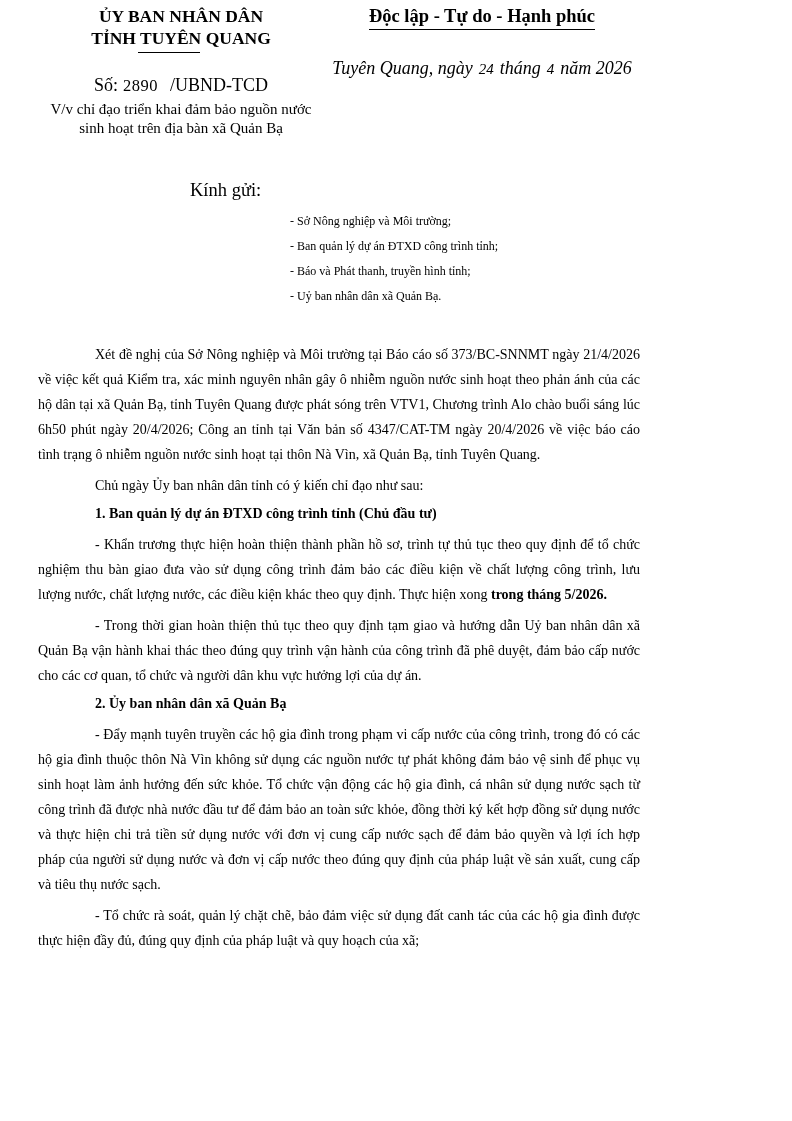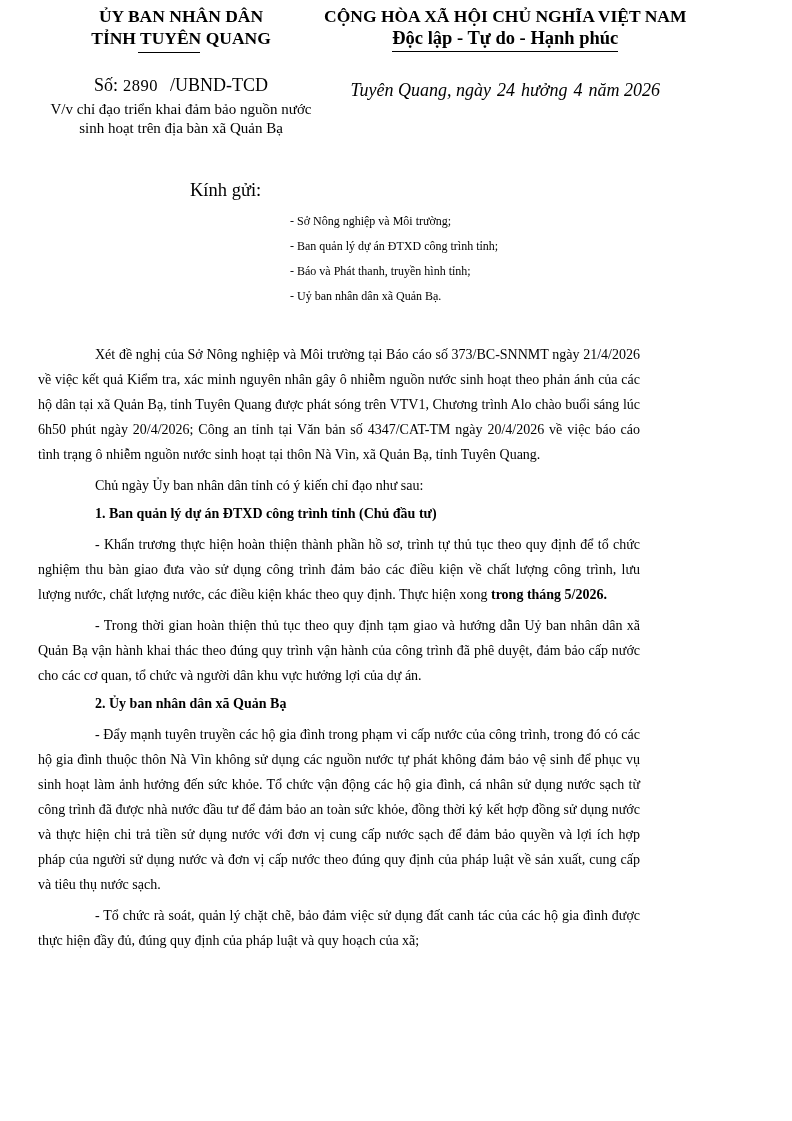--- a/index.html
+++ b/index.html
@@ -78,21 +78,21 @@
     text-align: center;
   }
   .dateline {
     margin-top: 27px;
     font-style: italic;
     font-size: 18px;
     line-height: 22px;
     white-space: nowrap;
   }
   .dateline .fill-num {
-    font-size: 18px;
+    font-size: 15px;
     margin: 0 6px;
   }
 
   
   .salutation { margin-top: 40px; }
   .salutation-label {
     padding-left: 152px;
     font-size: 18.5px;
     line-height: 25px;
   }
@@ -131,26 +131,25 @@
     <div class="header-left">
       <div class="org-line">ỦY BAN NHÂN DÂN</div>
       <div class="org-line">TỈNH TUYÊN QUANG</div>
       <div class="org-rule"></div>
       <div class="doc-number">
         <span>Số:</span><span class="fill-num">2890</span><span>/UBND-TCD</span>
       </div>
       <div class="subject">V/v chỉ đạo triển khai đảm bảo nguồn nước sinh hoạt trên địa bàn xã Quản Bạ</div>
     </div>
     <div class="header-right">
-      <div class="nat-line1">CỘNG HÒA XÃ HỘI CHỦ NGHĨA VIỆT NAM</div>
       <div>
         <span class="nat-line2">Độc lập - Tự do - Hạnh phúc</span>
       </div>
       <div class="dateline">
-        <span>Tuyên Quang, ngày</span><span class="fill-num">24</span><span>hưởng</span><span class="fill-num">4</span><span>năm 2026</span>
+        <span>Tuyên Quang, ngày</span><span class="fill-num">24</span><span>tháng</span><span class="fill-num">4</span><span>năm 2026</span>
       </div>
     </div>
   </div>
 
   <div class="salutation">
     <div class="salutation-label">Kính gửi:</div>
     <div class="recipients">
       <div class="recipient-line">- Sở Nông nghiệp và Môi trường;</div>
       <div class="recipient-line">- Ban quản lý dự án ĐTXD công trình tỉnh;</div>
       <div class="recipient-line">- Báo và Phát thanh, truyền hình tỉnh;</div>

